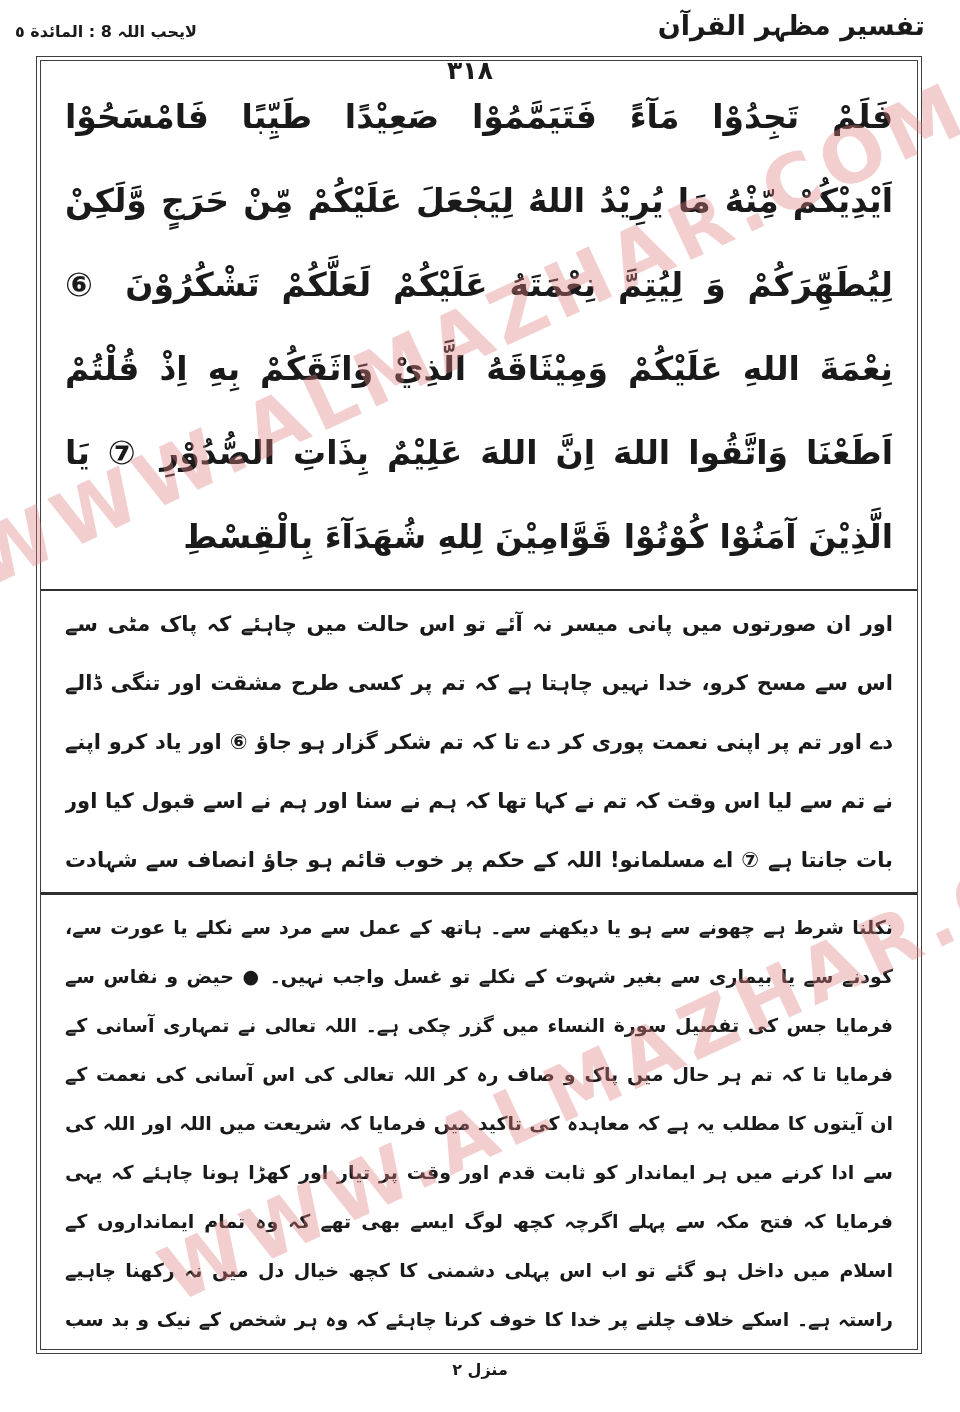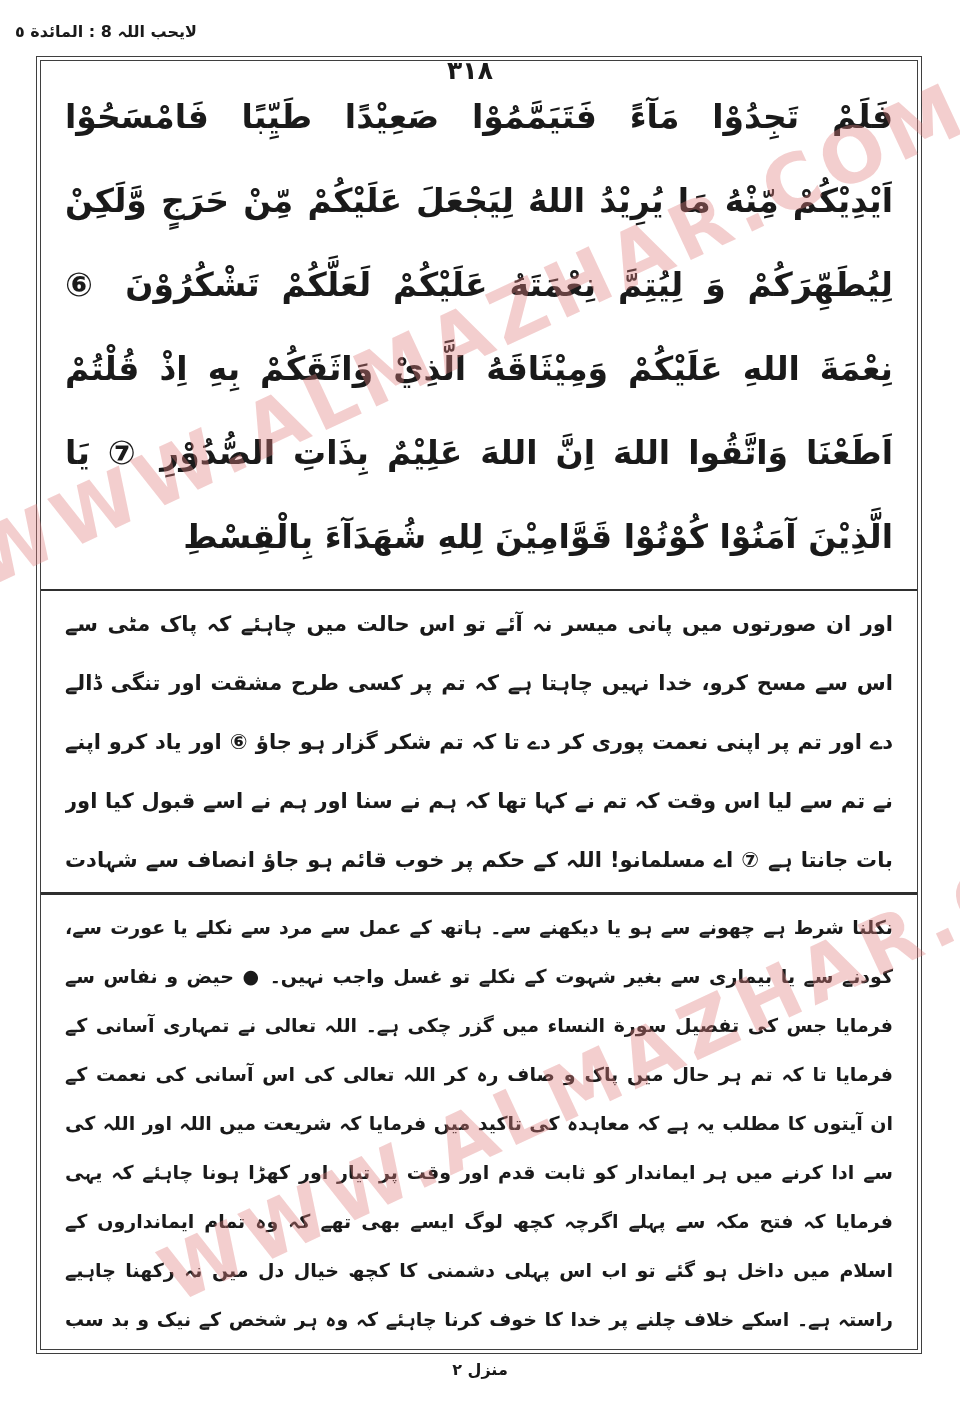--- a/index.html
+++ b/index.html
@@ -123,20 +123,21 @@
     z-index:2;
   }
 </style>
 </head>
 <body>
 
 <div class="wm" id="wm1">WWW.ALMAZHAR.COM</div>
 <div class="wm" id="wm2">WWW.ALMAZHAR.COM</div>
 
 <div class="header">
+  <div class="book-title">تفسیر مظہر القرآن</div>
   <div class="page-number">٣١٨</div>
   <div class="ref">لایحب اللہ 8 : المائدة ٥</div>
 </div>
 
 <div class="frame">
   <div class="frame-inner">
 
     <div class="section quran-section">
       <div class="quran-line">فَلَمْ تَجِدُوْا مَآءً فَتَيَمَّمُوْا صَعِيْدًا طَيِّبًا فَامْسَحُوْا بِوُجُوْهِكُمْ وَ</div>
       <div class="quran-line">اَيْدِيْكُمْ مِّنْهُ مَا يُرِيْدُ اللهُ لِيَجْعَلَ عَلَيْكُمْ مِّنْ حَرَجٍ وَّلَكِنْ يُّرِيْدُ</div>

